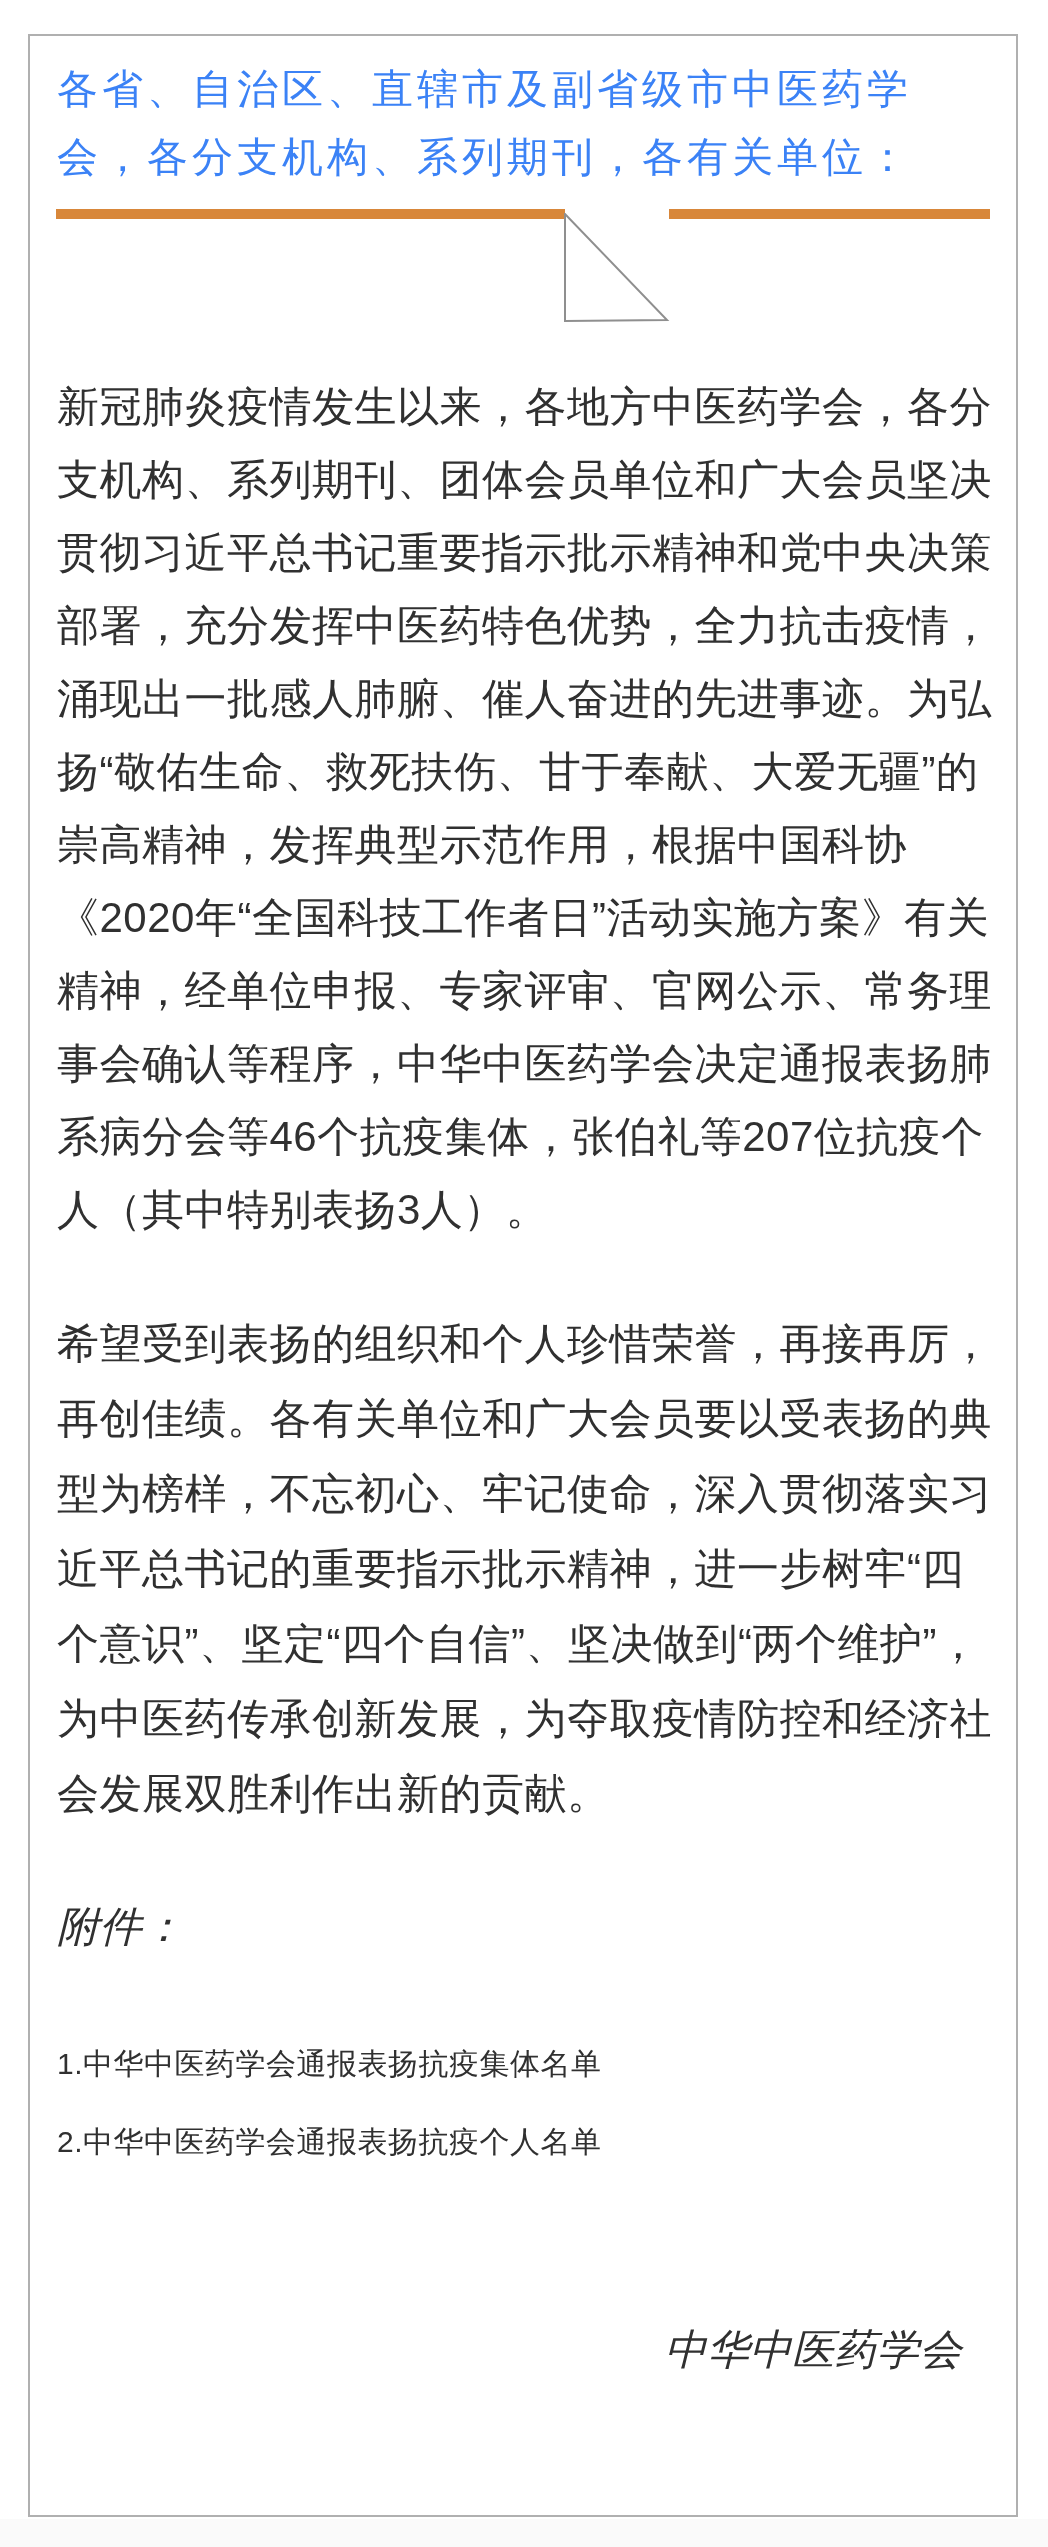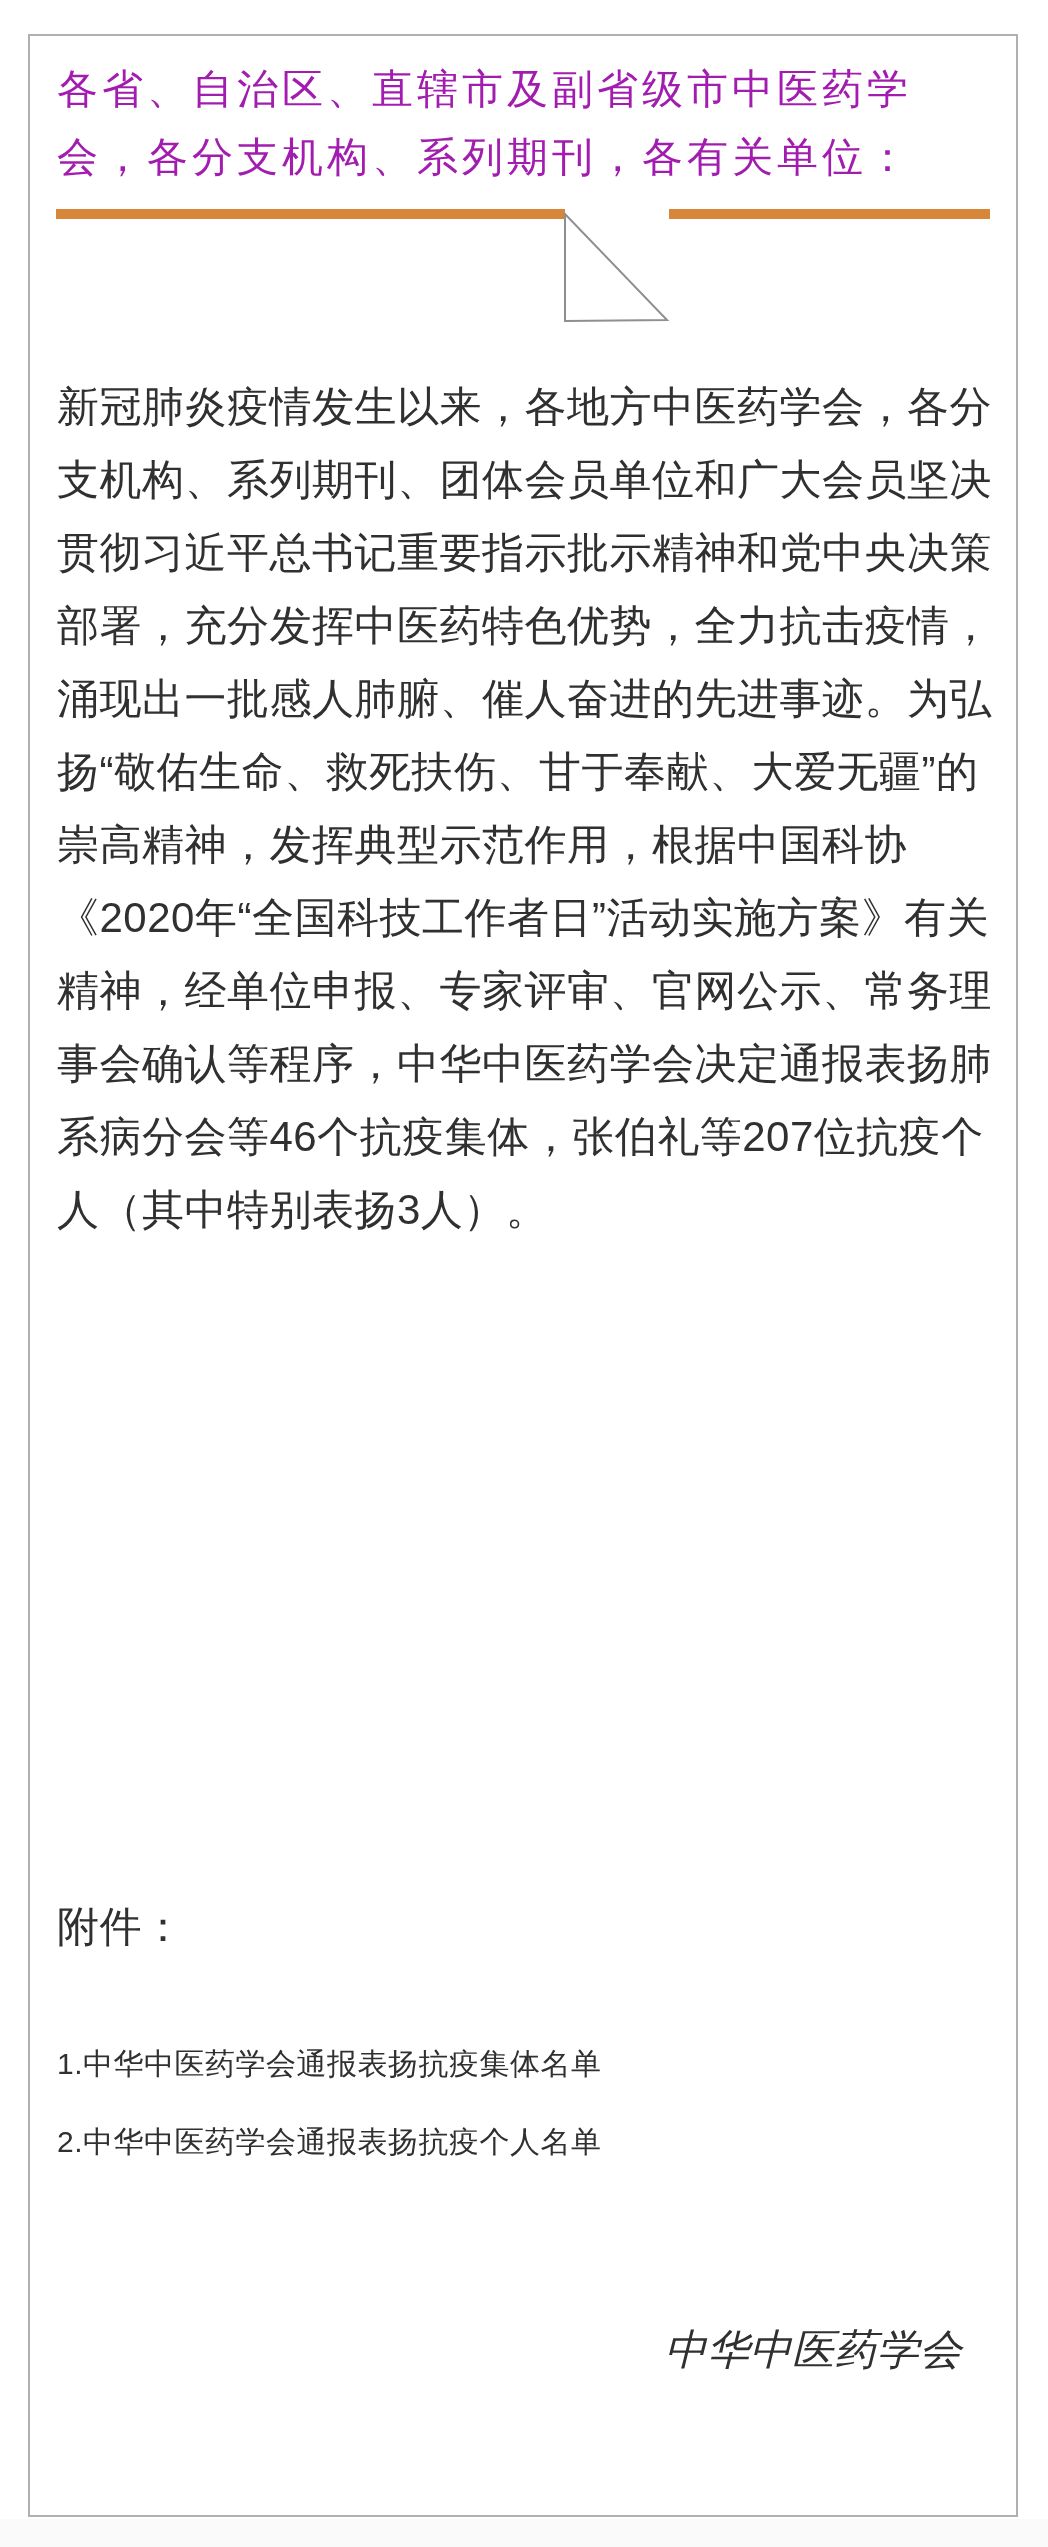--- a/index.html
+++ b/index.html
@@ -35,21 +35,21 @@
   }
   .salutation {
     position: absolute;
     left: 27px;
     top: 19px;
     width: 930px;
     font-size: 41px;
     line-height: 68px;
     letter-spacing: 4px;
     font-weight: 500;
-    color: #a21caf;
+    color: #3b82f6;
     white-space: pre-line;
   }
   .rule-left {
     position: absolute;
     left: 26px;
     top: 173px;
     width: 509px;
     height: 10px;
     background: #d8873a;
   }
@@ -72,21 +72,21 @@
     position: absolute;
     left: 27px;
     width: 944px;
     font-size: 42px;
     color: #303030;
     letter-spacing: 0.5px;
     white-space: pre-line;
   }
   .para1 { top: 334px; line-height: 73px; }
   .para2 { top: 1270px; line-height: 75px; }
-  .attach-label { top: 1852px; line-height: 77px; }
+  .attach-label { top: 1852px; line-height: 77px; font-style: italic; }
   .attach-list {
     position: absolute;
     left: 27px;
     top: 1989px;
     width: 944px;
     font-size: 30px;
     line-height: 78px;
     color: #303030;
     letter-spacing: 0.5px;
   }
@@ -125,20 +125,27 @@
 部署，充分发挥中医药特色优势，全力抗击疫情，
 涌现出一批感人肺腑、催人奋进的先进事迹。为弘
 扬“敬佑生命、救死扶伤、甘于奉献、大爱无疆”的
 崇高精神，发挥典型示范作用，根据中国科协
 《2020年“全国科技工作者日”活动实施方案》有关
 精神，经单位申报、专家评审、官网公示、常务理
 事会确认等程序，中华中医药学会决定通报表扬肺
 系病分会等46个抗疫集体，张伯礼等207位抗疫个
 人（其中特别表扬3人）。</div>
 
+    <div class="body-text para2">希望受到表扬的组织和个人珍惜荣誉，再接再厉，
+再创佳绩。各有关单位和广大会员要以受表扬的典
+型为榜样，不忘初心、牢记使命，深入贯彻落实习
+近平总书记的重要指示批示精神，进一步树牢“四
+个意识”、坚定“四个自信”、坚决做到“两个维护”，
+为中医药传承创新发展，为夺取疫情防控和经济社
+会发展双胜利作出新的贡献。</div>
 
     <div class="body-text attach-label">附件：</div>
 
     <div class="attach-list">
       <div>1.中华中医药学会通报表扬抗疫集体名单</div>
       <div>2.中华中医药学会通报表扬抗疫个人名单</div>
     </div>
 
     <div class="signature">
       <div>中华中医药学会</div>

